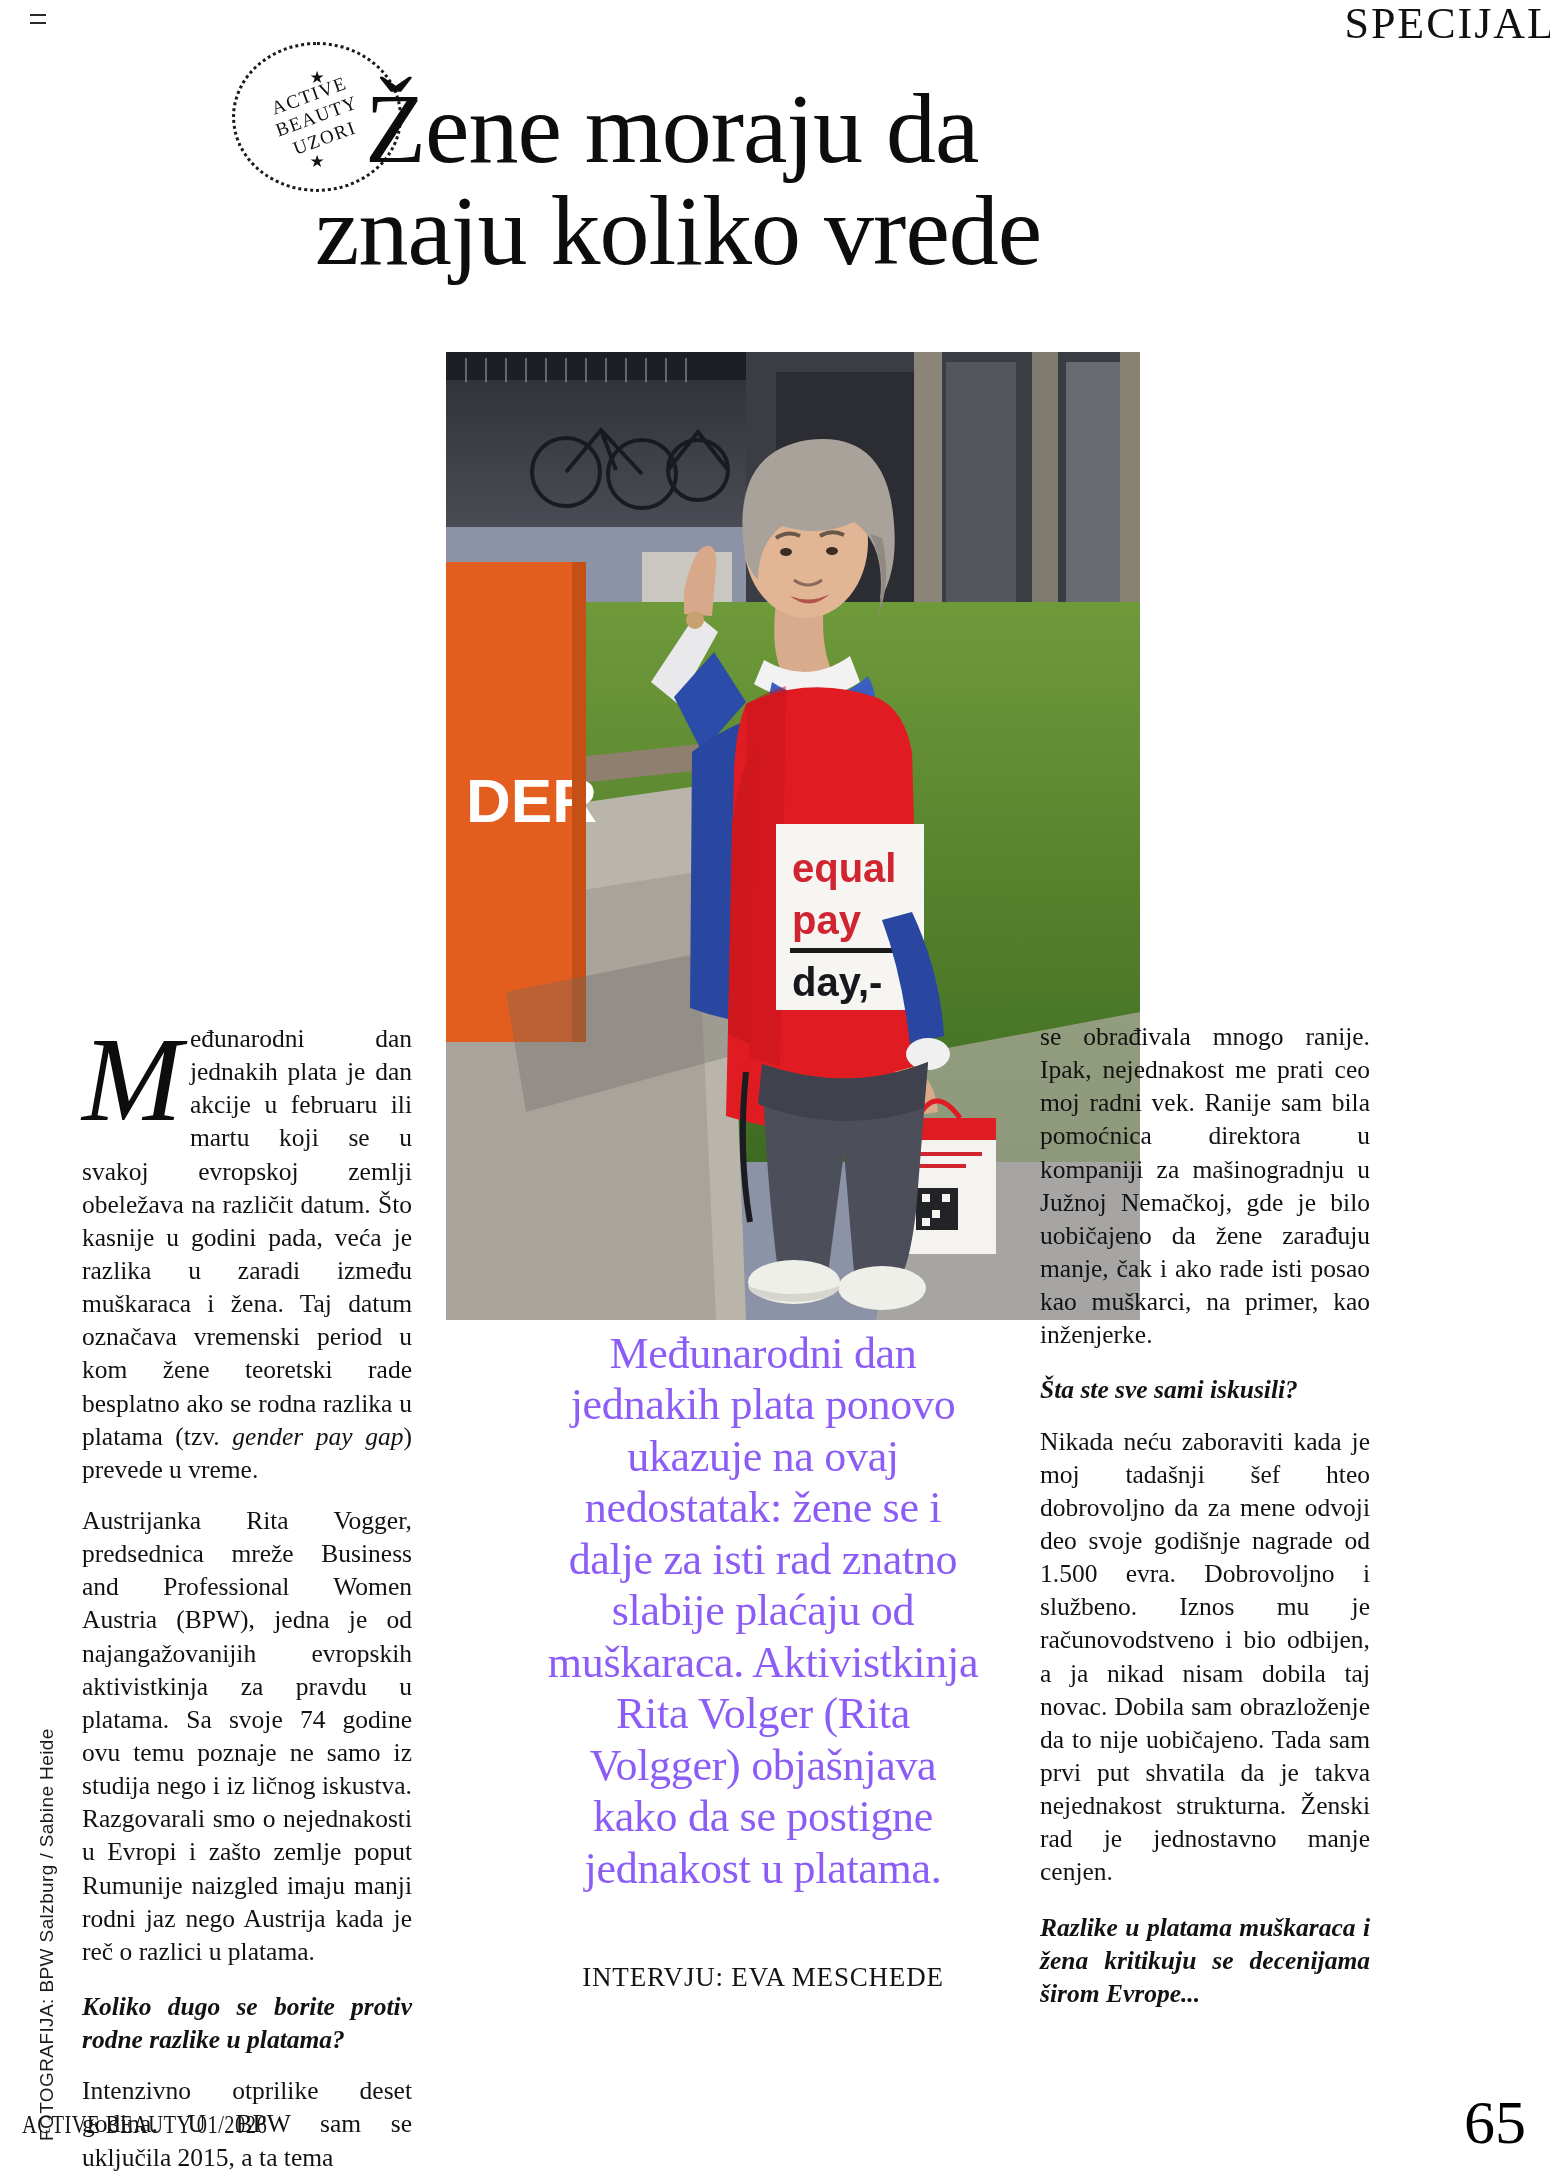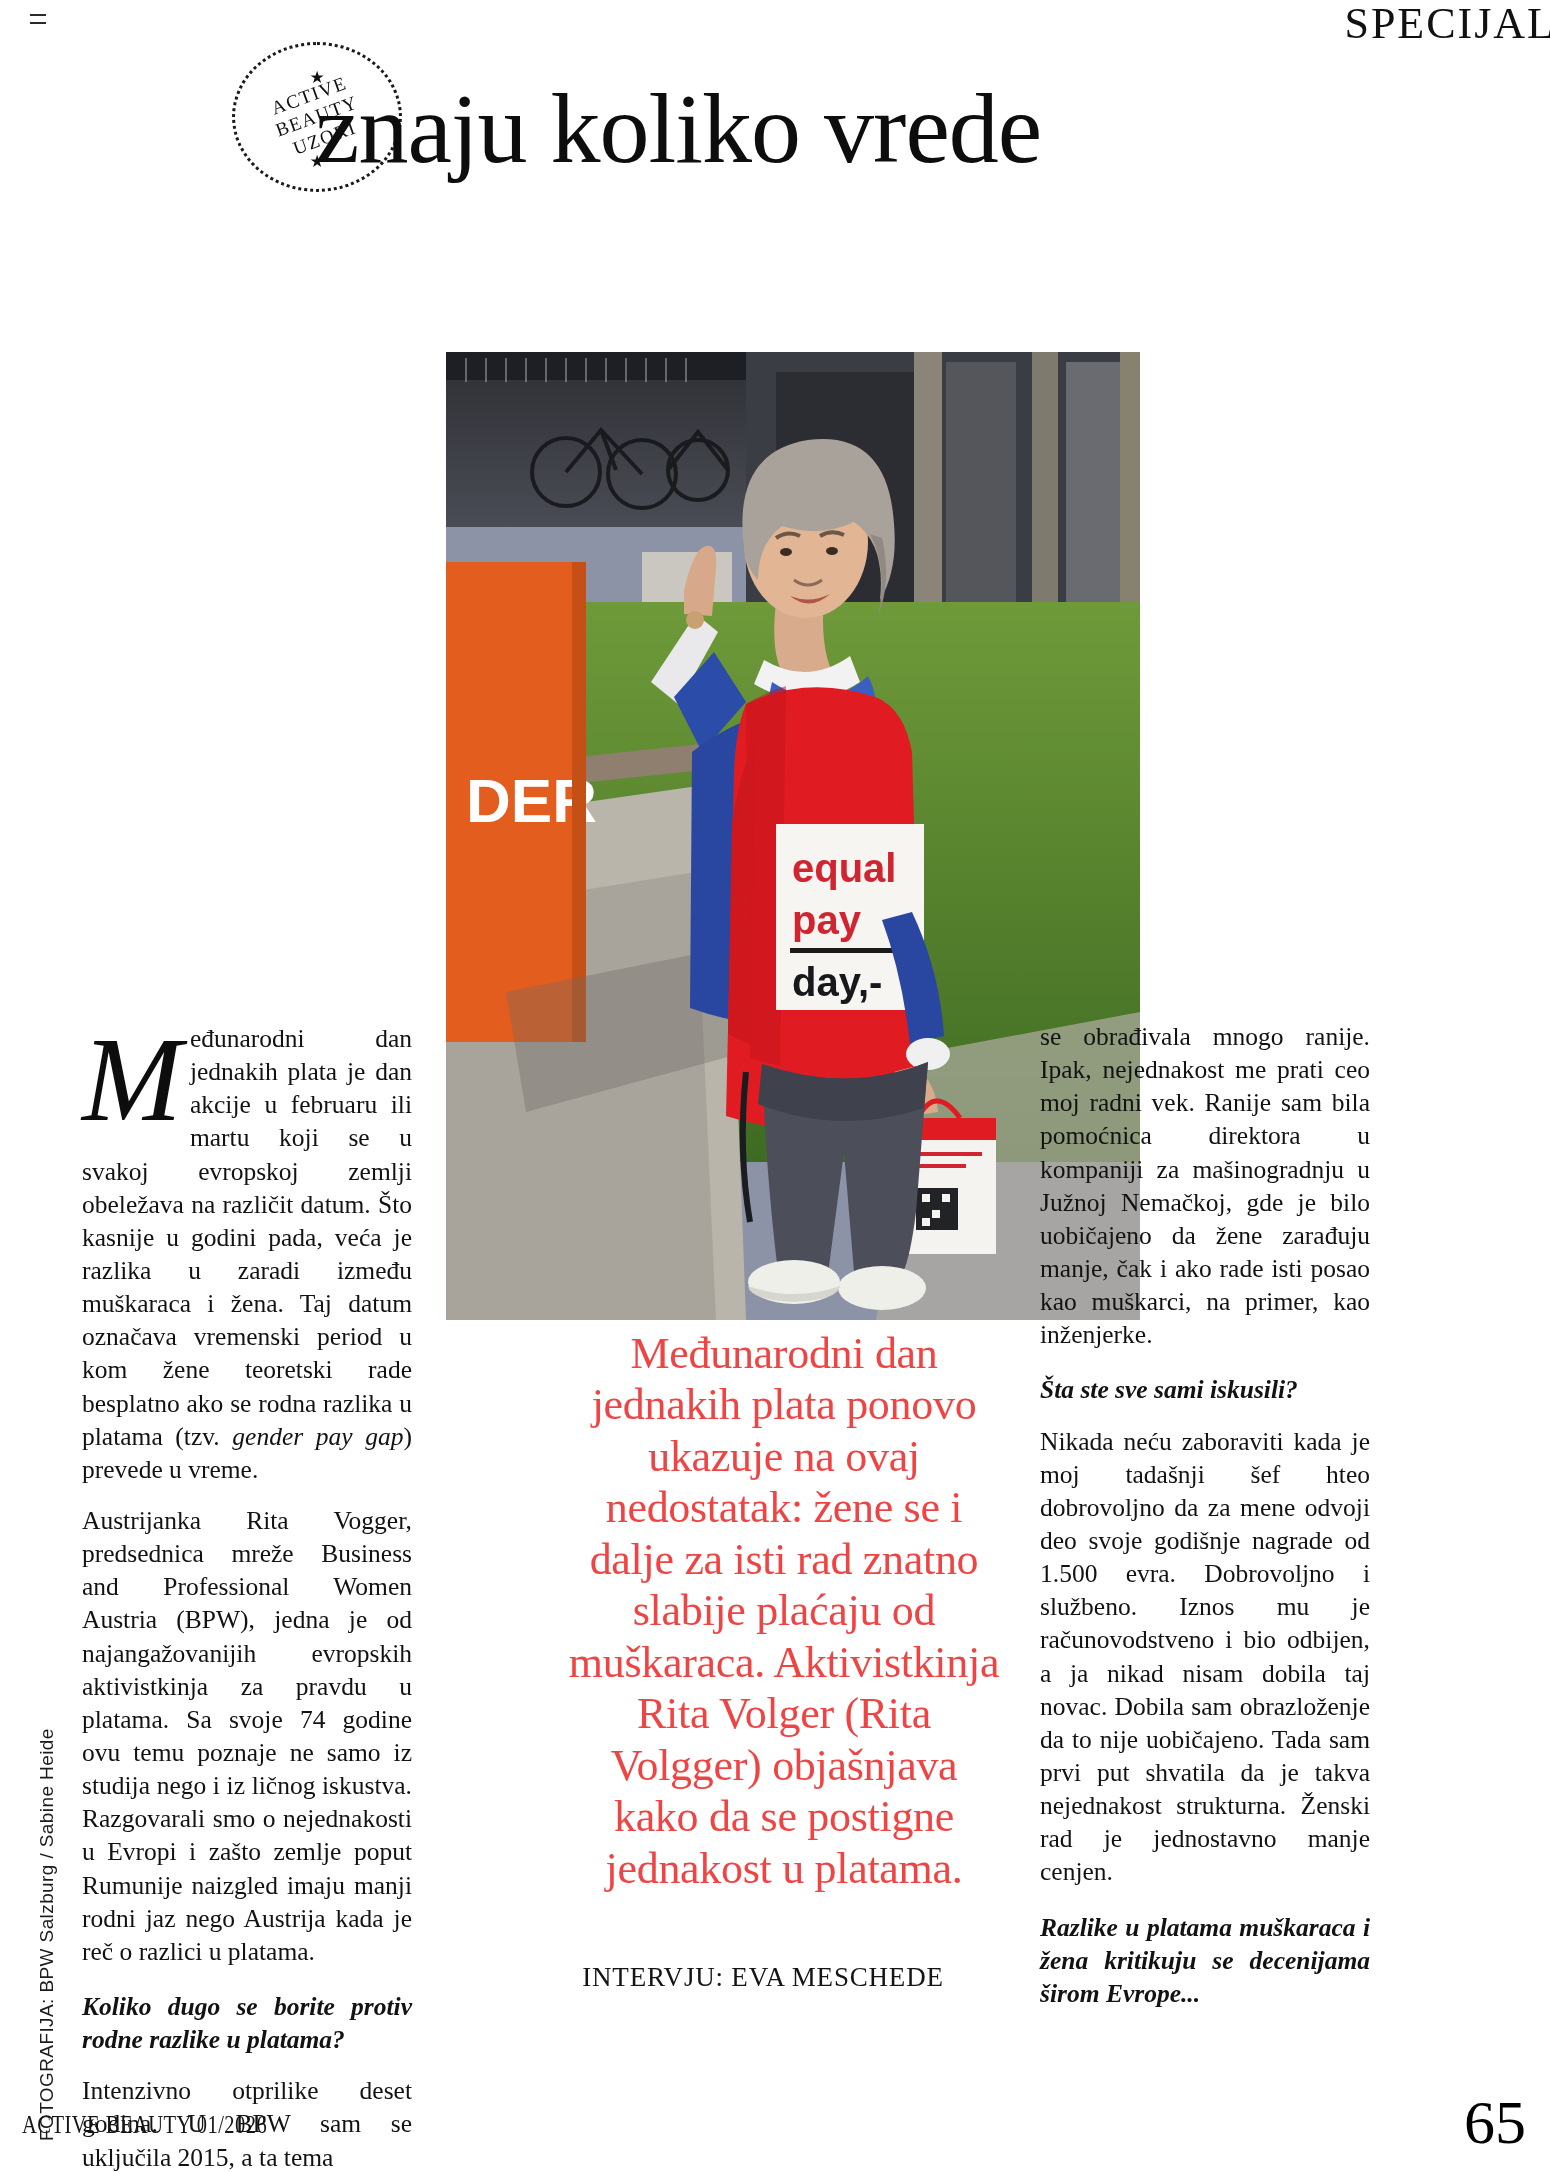--- a/index.html
+++ b/index.html
@@ -129,27 +129,27 @@
     font-style: italic;
     font-size: 120px;
     line-height: 0.74;
     padding: 14px 8px 0 0;
     color: #0d0d0d;
   }
 
   
   .pullquote {
     position: absolute;
-    left: 564px; top: 1328px;
+    left: 543px; top: 1328px;
     width: 440px;
     font-family: "Liberation Serif", serif;
     font-size: 44px;
     line-height: 1.17;
     text-align: center;
-    color: #ef4444;
+    color: #8b5cf6;
     letter-spacing: -0.3px;
   }
   .pullquote-credit {
     position: absolute;
     left: 543px; top: 1962px;
     width: 440px;
     text-align: center;
     font-family: "Liberation Serif", serif;
     font-size: 27px;
     letter-spacing: 0.8px;
@@ -192,20 +192,21 @@
   <div class="star top">★</div>
   <div class="stamp-text">
     <div>ACTIVE</div>
     <div>BEAUTY</div>
     <div>UZORI</div>
   </div>
   <div class="star bot">★</div>
 </div>
 
 <h1 class="headline">
+  <span>Žene moraju da</span>
   <span class="l2">znaju koliko vrede</span>
 </h1>
 
 <div class="photo">
   <svg viewBox="0 0 694 968" preserveAspectRatio="xMidYMid slice">
     <defs>
       <linearGradient id="skyWall" x1="0" y1="0" x2="0" y2="1">
         <stop offset="0%" stop-color="#2e2f34"></stop>
         <stop offset="100%" stop-color="#4a4c55"></stop>
       </linearGradient>

